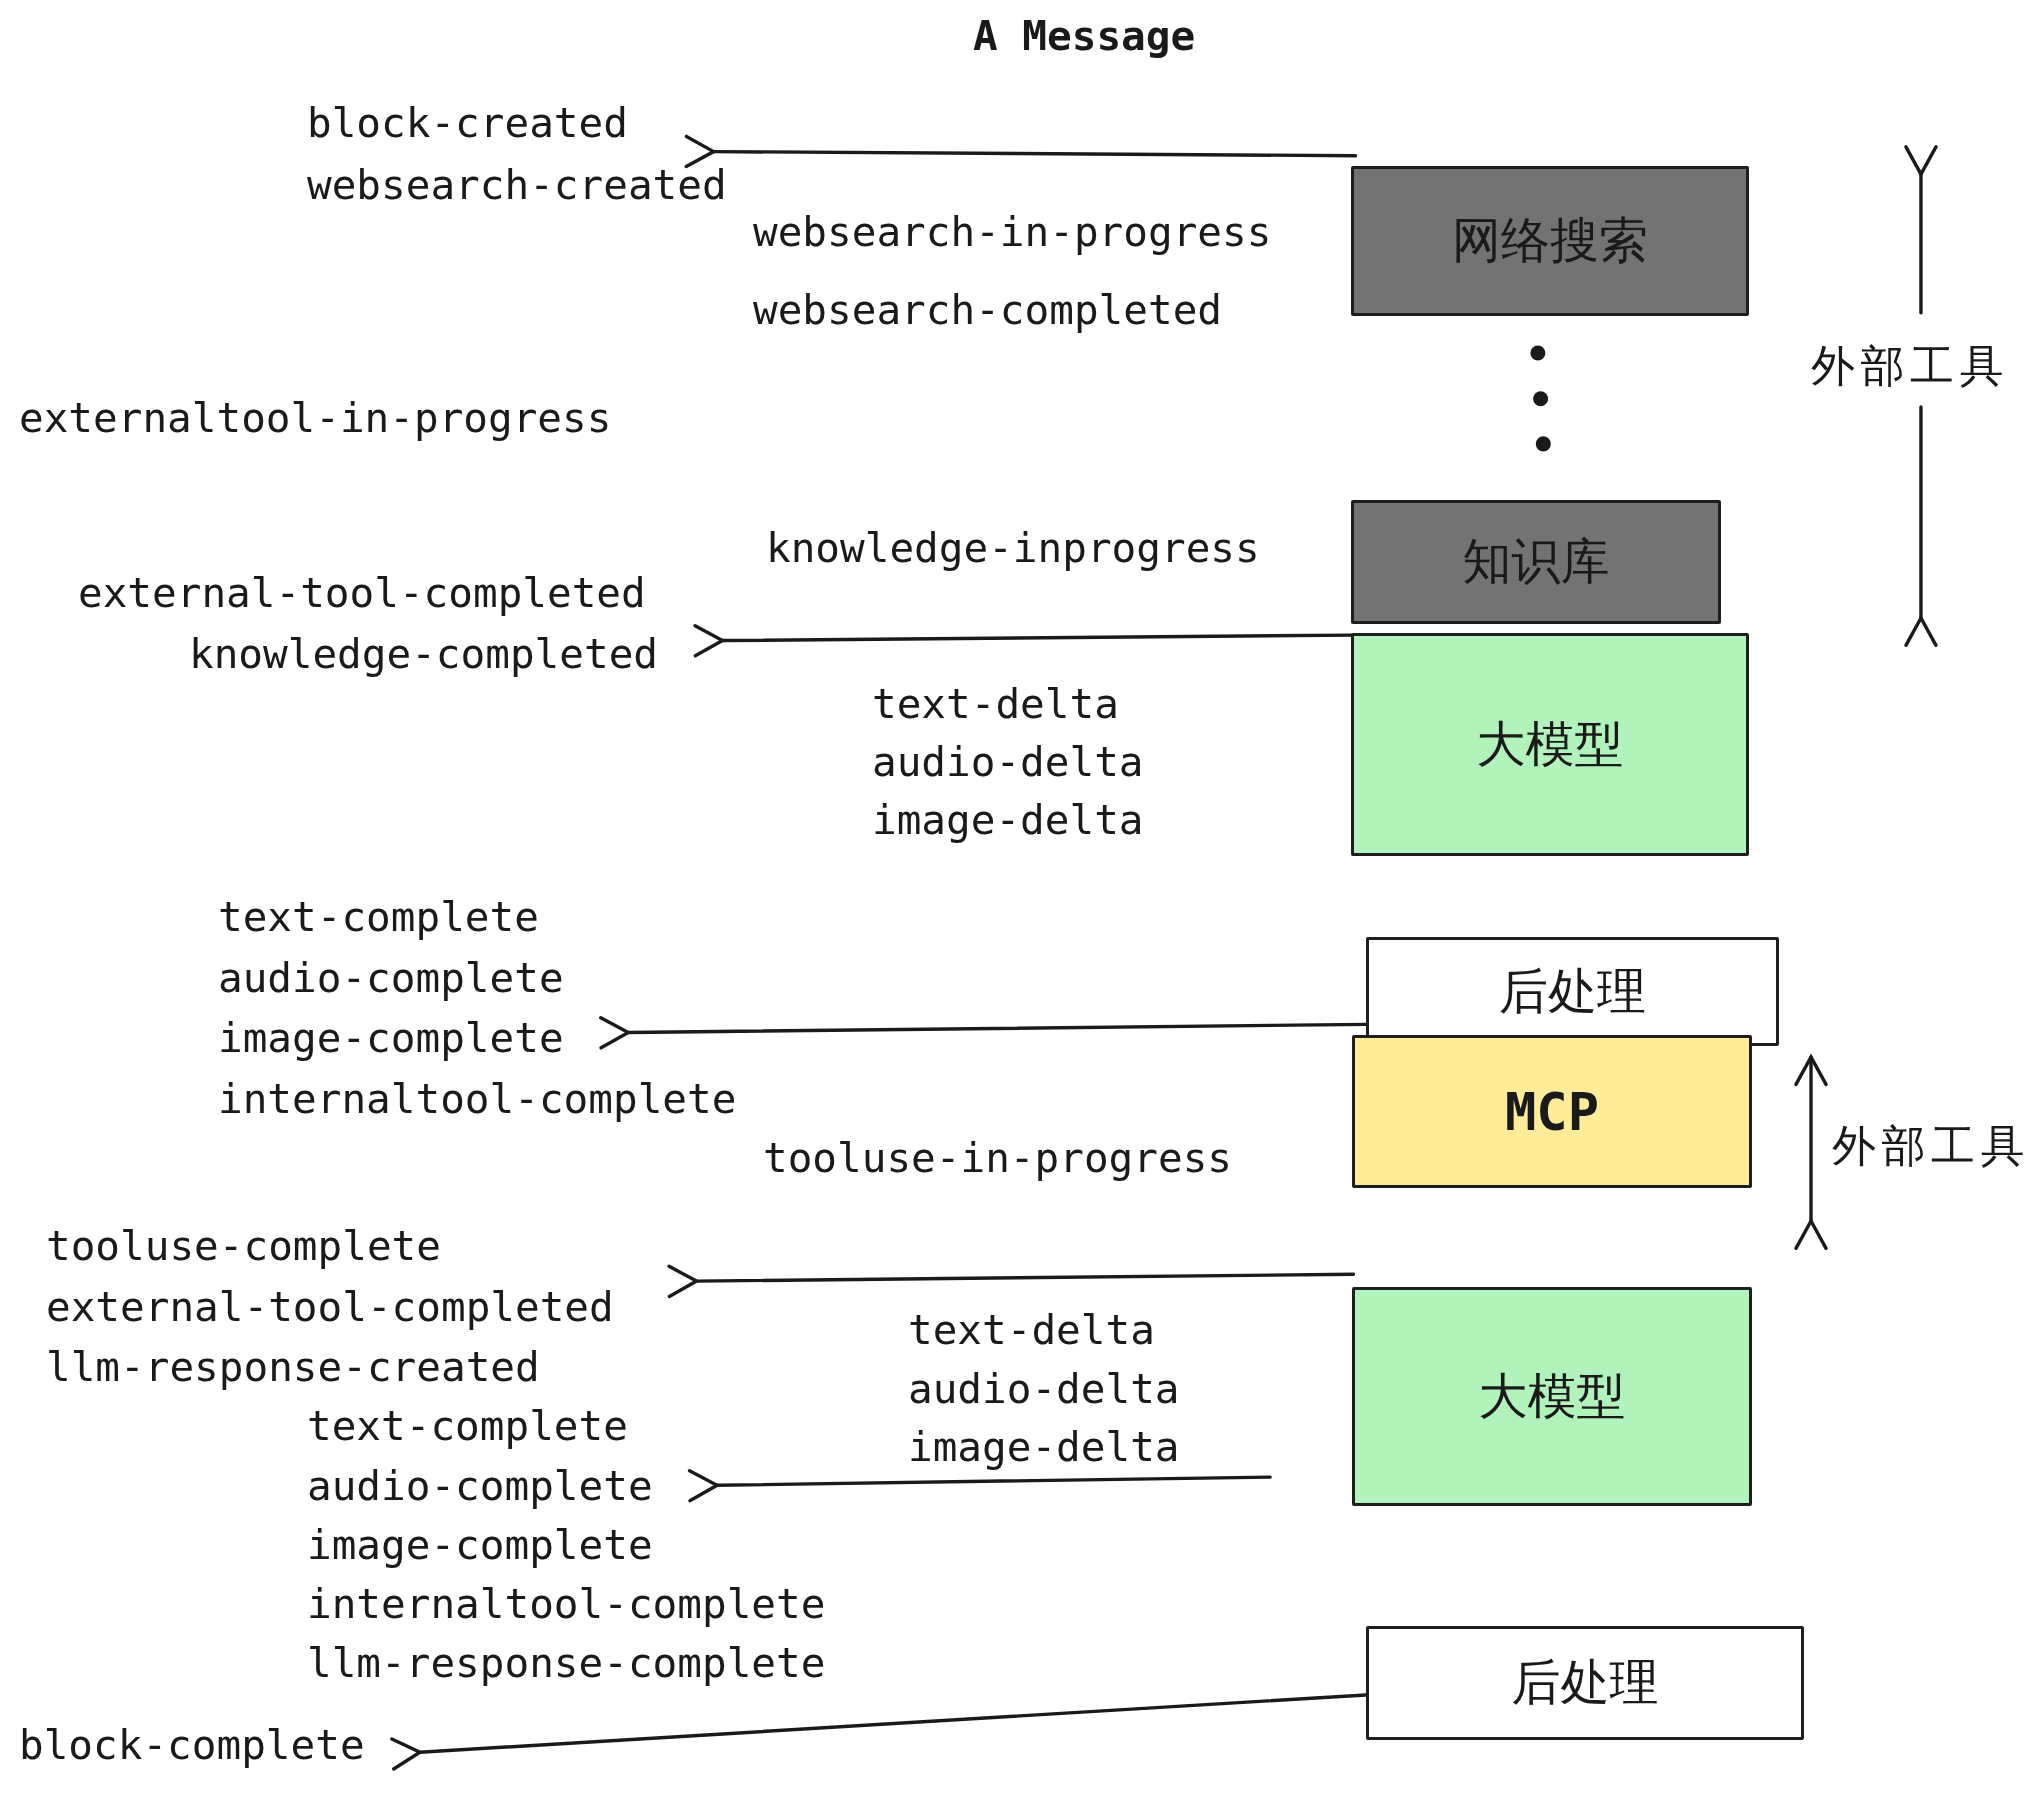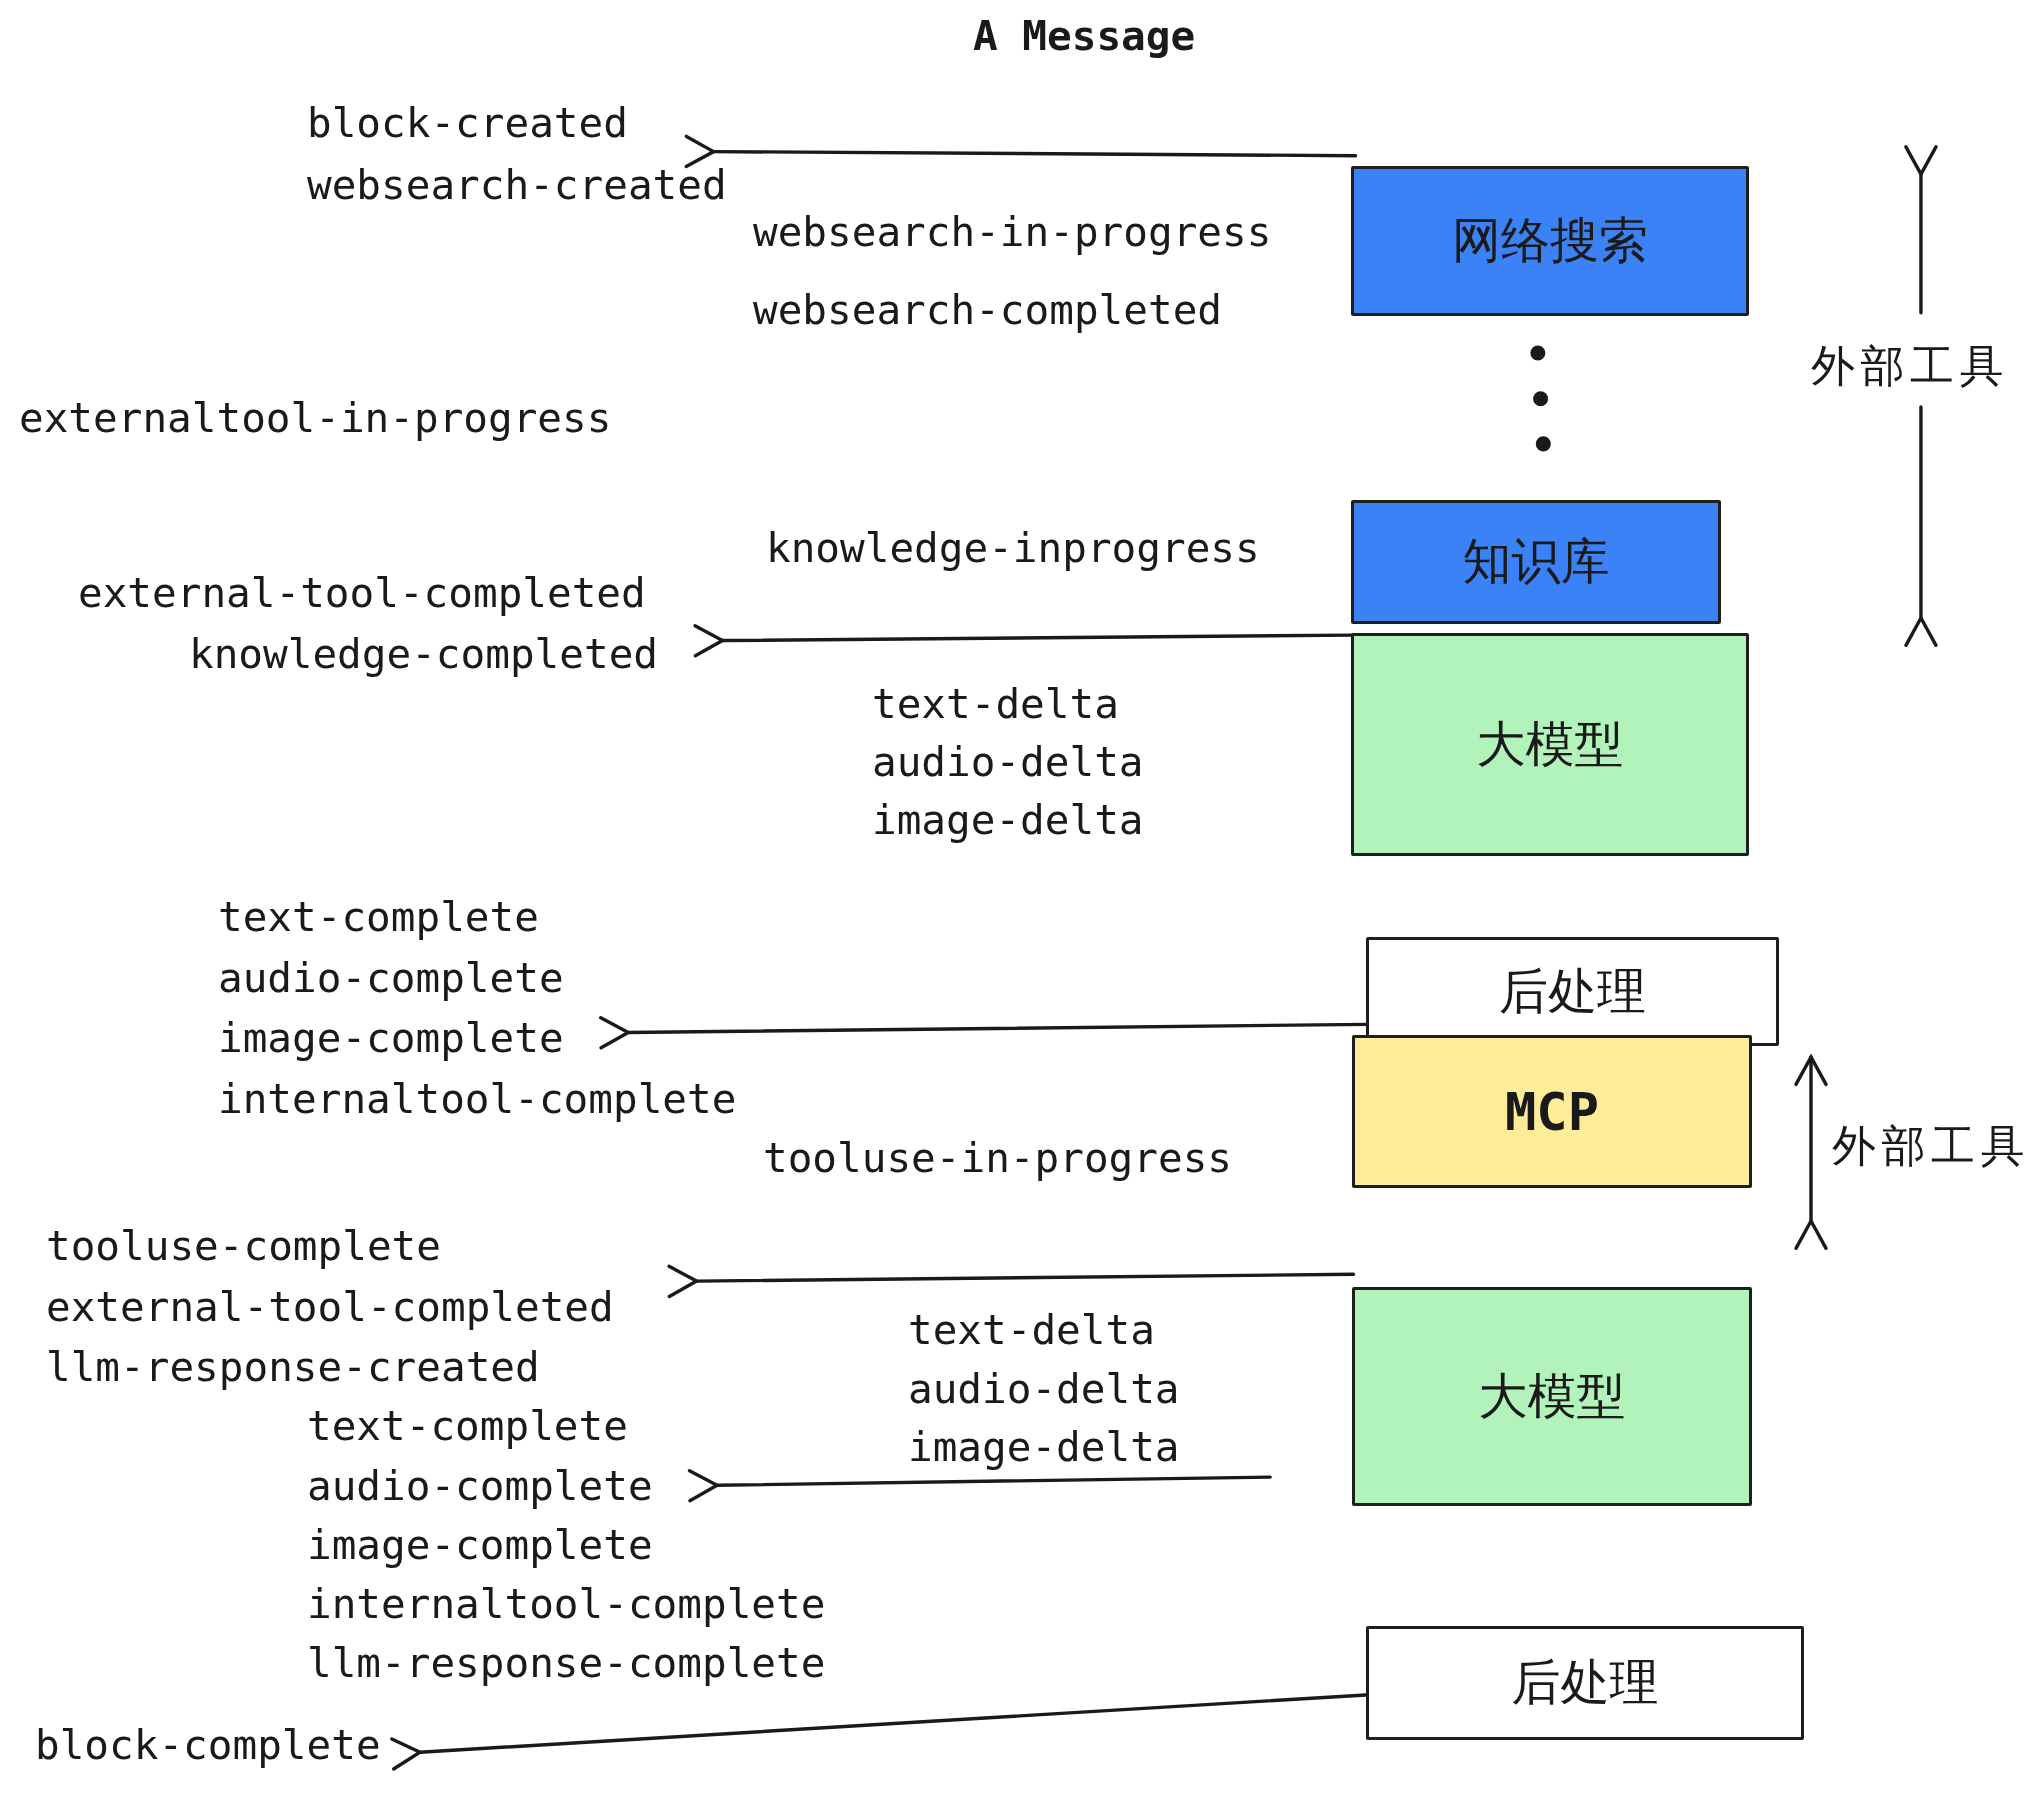--- a/index.html
+++ b/index.html
@@ -28,21 +28,21 @@
     border:3.4px solid #1e1e1e;
     border-radius:2px;
     display:flex;
     align-items:center;
     justify-content:center;
     font-size:49px;
     font-family:"DejaVu Sans","Liberation Sans",sans-serif;
     box-sizing:border-box;
     white-space:nowrap;
   }
-  .box.pink{background:#3b82f6;}
+  .box.pink{background:#737373;}
   .box.green{background:#b2f2bb;}
   .box.yellow{background:#ffec99;}
   .box.white{background:#ffffff;margin-top:46px;}
   .box .mono{font-family:"DejaVu Sans Mono","Liberation Mono",monospace;font-size:52px;font-weight:bold;}
   .side{
     position:absolute;
     font-size:44px;
     letter-spacing:5.5px;
     font-family:Liberation Mono, monospace;
     white-space:nowrap;
@@ -125,16 +125,16 @@
   <div class="evt" style="left:46px;top:1285px">external-tool-completed</div>
   <div class="evt" style="left:46px;top:1345px">llm-response-created</div>
   <div class="evt" style="left:908px;top:1308px">text-delta</div>
   <div class="evt" style="left:908px;top:1367px">audio-delta</div>
   <div class="evt" style="left:908px;top:1425px">image-delta</div>
   <div class="evt" style="left:307px;top:1404px">text-complete</div>
   <div class="evt" style="left:307px;top:1464px">audio-complete</div>
   <div class="evt" style="left:307px;top:1523px">image-complete</div>
   <div class="evt" style="left:307px;top:1582px">internaltool-complete</div>
   <div class="evt" style="left:307px;top:1641px">llm-response-complete</div>
-  <div class="evt" style="left:35px;top:1723px">block-complete</div>
+  <div class="evt" style="left:19px;top:1723px">block-complete</div>
 
 </div>
 
 
 </body></html>

